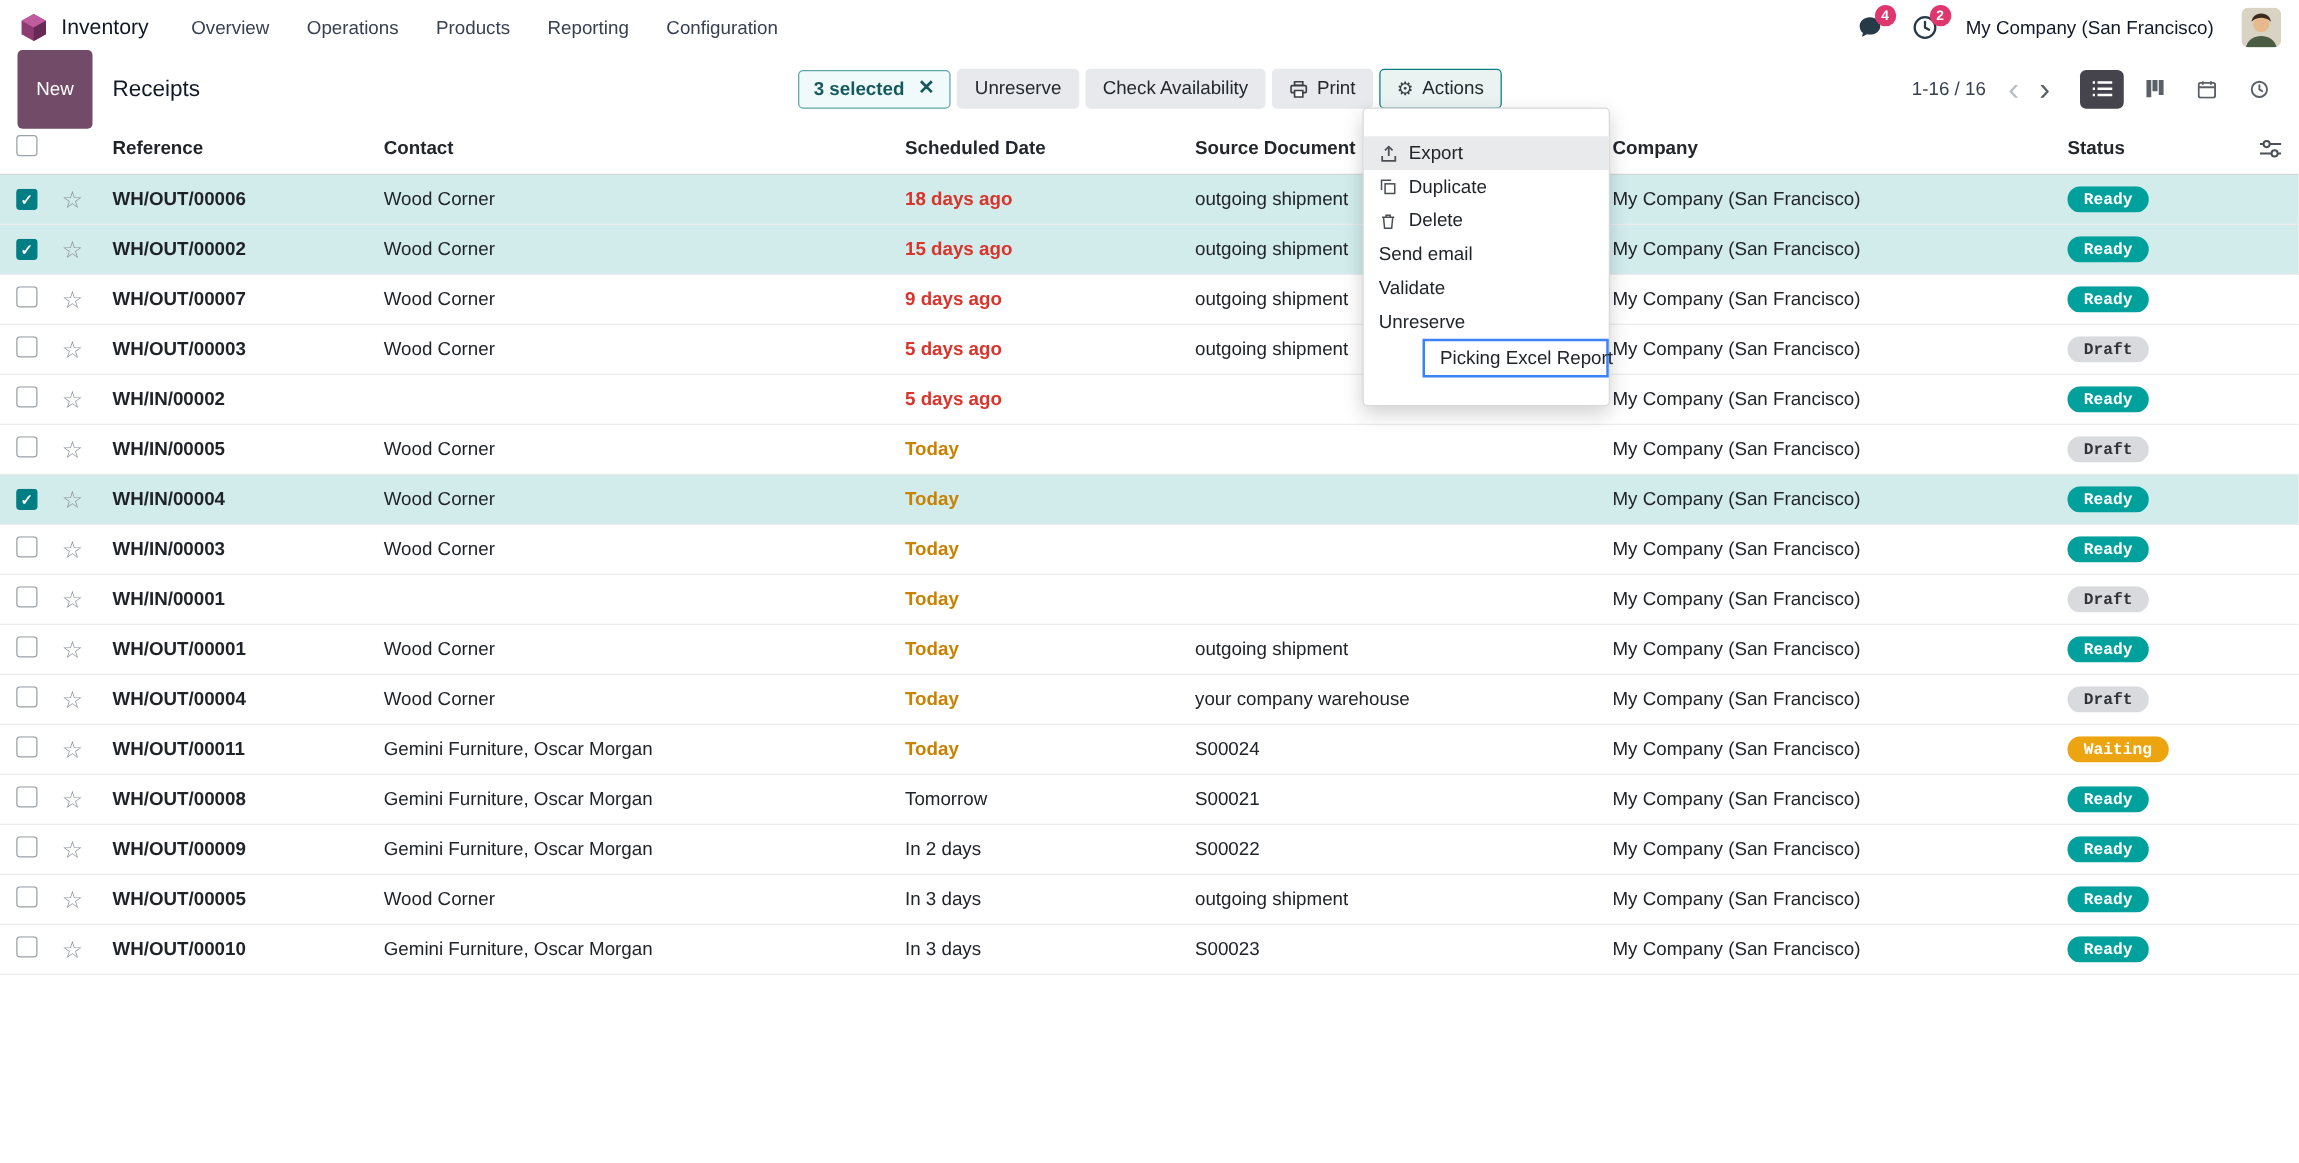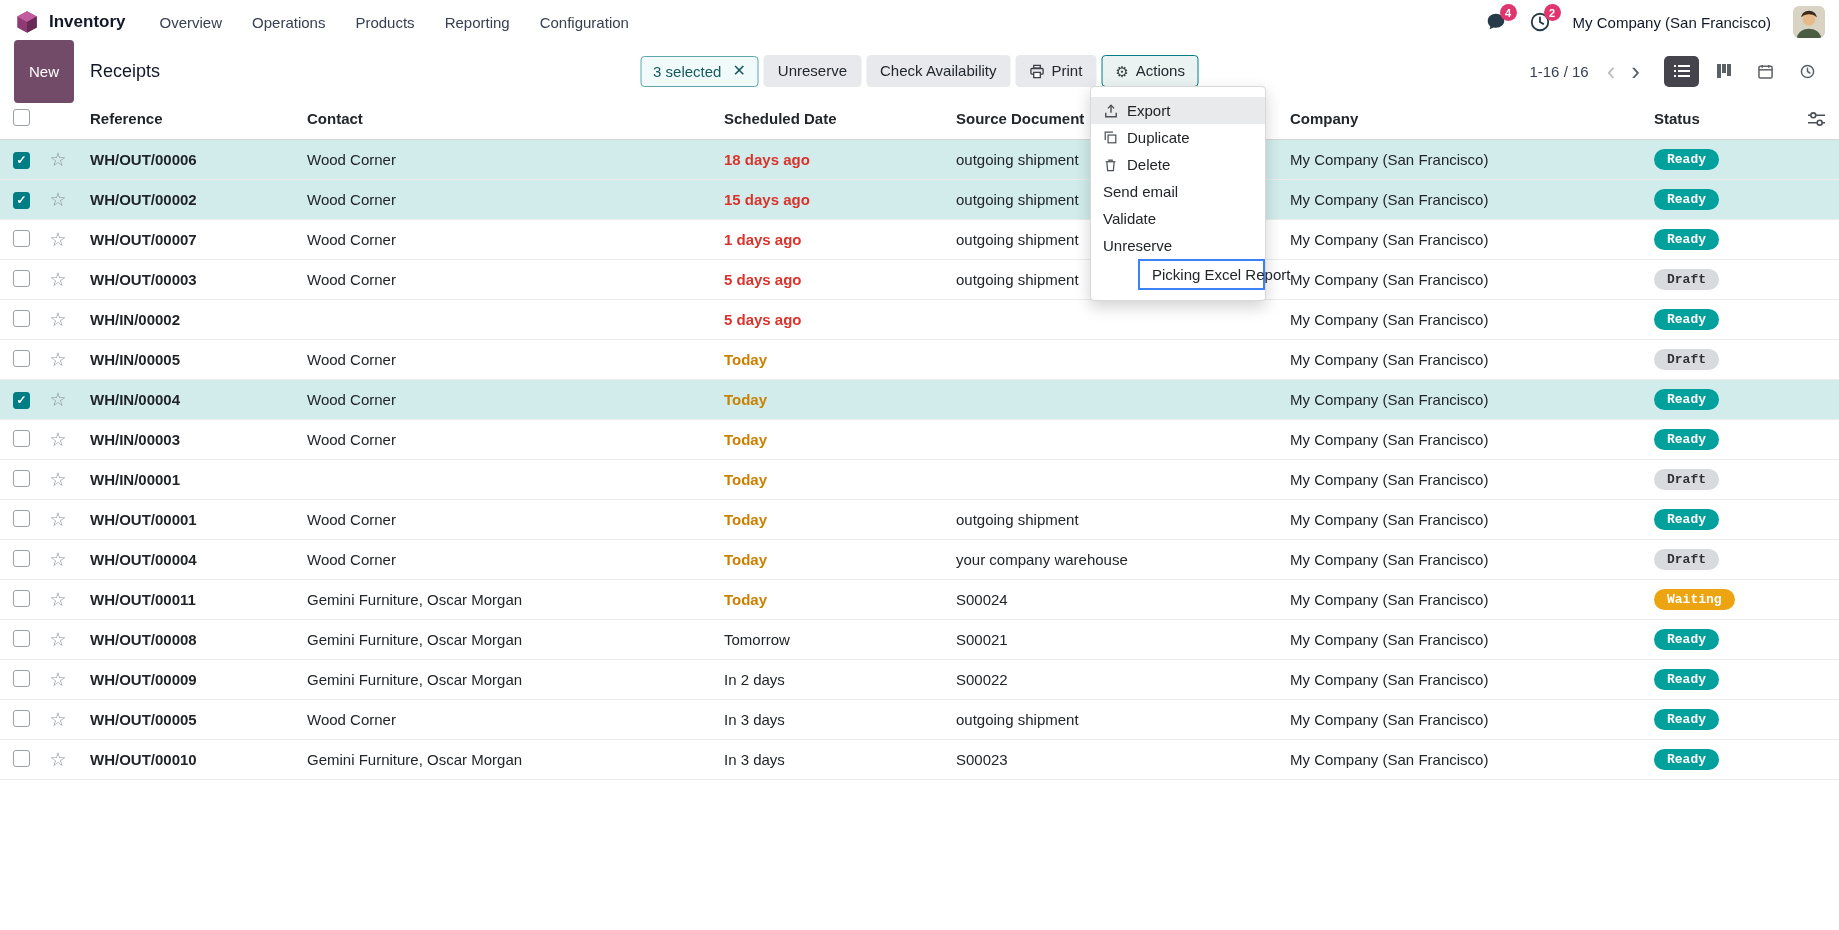--- a/index.html
+++ b/index.html
@@ -8,21 +8,21 @@
     font-family: "Liberation Sans", sans-serif;
     background: #fff;
     color: #212529;
     overflow: hidden;
   }
   .screen { position: relative; width: 1839px; height: 930px; background: #fff; }
 
   
   .navbar { height: 44px; display: flex; align-items: center; padding: 0 14px; background: #fff; }
   .brand { display: flex; align-items: center; gap: 9px; cursor: pointer; }
-  .app-name { font-size: 17px; font-weight: 700; color: #111827; }
+  .app-name { font-size: 17px; font-weight: 400; color: #111827; }
   .nav-menu { display: flex; gap: 30px; margin-left: 34px; }
   .nav-item { font-size: 15px; color: #374151; cursor: pointer; text-decoration: none; }
   .nav-right { margin-left: auto; display: flex; align-items: center; gap: 22px; }
   .icon-wrap { position: relative; cursor: pointer; display: inline-flex; }
   .nbadge {
     position: absolute; top: -7px; right: -10px;
     background: #e0366e; color: #fff; font-size: 11px; font-weight: 700;
     min-width: 17px; height: 17px; border-radius: 9px;
     display: flex; align-items: center; justify-content: center; padding: 0 4px;
   }
@@ -33,21 +33,21 @@
   .control-bar { height: 54px; display: flex; align-items: center; padding: 0 14px; position: relative; background: #fff; }
   .btn-new {
     background: #714B67; color: #fff; font-size: 15px; padding: 23px 15px;
     border: none; border-radius: 4px; cursor: pointer;
   }
   .view-title { font-size: 18px; color: #111827; margin-left: 16px; font-weight: 400; }
   .cb-center { position: absolute; left: 50%; transform: translateX(-50%); display: flex; align-items: center; gap: 5px; }
   .sel-pill {
     display: flex; align-items: center; gap: 11px;
     border: 1px solid #5fa6a8; background: #f1fafa; color: #14595d;
-    font-size: 15px; padding: 6px 12px; border-radius: 4px; font-weight: 400;
+    font-size: 15px; padding: 6px 12px; border-radius: 4px; font-weight: 700;
   }
   .sel-close { cursor: pointer; font-size: 16px; color: #14595d; line-height: 1; }
   .btn {
     background: #e7e9ed; border: 1px solid #e7e9ed; color: #23282d; font-size: 15px;
     padding: 6px 13px; border-radius: 4px; cursor: pointer;
     display: flex; align-items: center; gap: 7px; line-height: 1.25;
   }
   .btn-actions { border: 1px solid #017e84; background: #eaf2f2; }
   .gear { font-size: 15px; line-height: 1; color: #3a3f44; }
   .cb-right { margin-left: auto; display: flex; align-items: center; }
@@ -81,23 +81,23 @@
   .sched-danger { color: #d9342b; font-weight: 600; }
   .sched-warning { color: #c98200; font-weight: 600; }
   .badge { display: inline-block; padding: 3px 13px; border-radius: 20px; font-size: 13px; font-weight: 700; font-family: Liberation Mono, monospace; }
   .badge-ready { background: #00a09d; color: #fff; }
   .badge-draft { background: #d8dade; color: #2f3337; }
   .badge-waiting { background: #eda411; color: #fff; }
   .th-settings { position: absolute; right: 14px; top: 50%; transform: translateY(-50%); cursor: pointer; display: inline-flex; }
 
   
   .dropdown {
-    position: absolute; left: 1090px; top: 86px; width: 176px;
+    position: absolute; left: 1090px; top: 86px; width: 198px;
     background: #fff; border: 1px solid #d9d9d9; border-radius: 4px;
-    box-shadow: 0 6px 16px rgba(0,0,0,.18); padding: 10px 0; z-index: 60;
+    box-shadow: 0 6px 16px rgba(0,0,0,.18); padding: 22px 0; z-index: 60;
   }
   .dd-item {
     display: flex; align-items: center; gap: 9px; height: 27px; padding: 0 12px;
     font-size: 15px; color: #212529; cursor: pointer; white-space: nowrap;
   }
   .dd-item.dd-hover { background: #e9eaec; }
   .dd-item.dd-flagged { border: 2px solid #3b82f6; height: 31px; margin-left: 47px; }
   .dd-icon { display: inline-flex; width: 15px; justify-content: center; }
 </style>
 </head>
@@ -260,21 +260,21 @@
     <div class="cell sched-danger">15 days ago</div>
     <div class="cell">outgoing shipment</div>
     <div class="cell">My Company (San Francisco)</div>
     <div class="cell"><span class="badge badge-ready">Ready</span></div>
   </div>
         <div class="trow">
     <div class="cell c-select"><span class="cb"></span></div>
     <div class="cell c-star"><span class="star">☆</span></div>
     <div class="cell c-ref">WH/OUT/00007</div>
     <div class="cell">Wood Corner</div>
-    <div class="cell sched-danger">1 days ago</div>
+    <div class="cell sched-danger">9 days ago</div>
     <div class="cell">outgoing shipment</div>
     <div class="cell">My Company (San Francisco)</div>
     <div class="cell"><span class="badge badge-ready">Ready</span></div>
   </div>
         <div class="trow">
     <div class="cell c-select"><span class="cb"></span></div>
     <div class="cell c-star"><span class="star">☆</span></div>
     <div class="cell c-ref">WH/OUT/00003</div>
     <div class="cell">Wood Corner</div>
     <div class="cell sched-danger">5 days ago</div>

